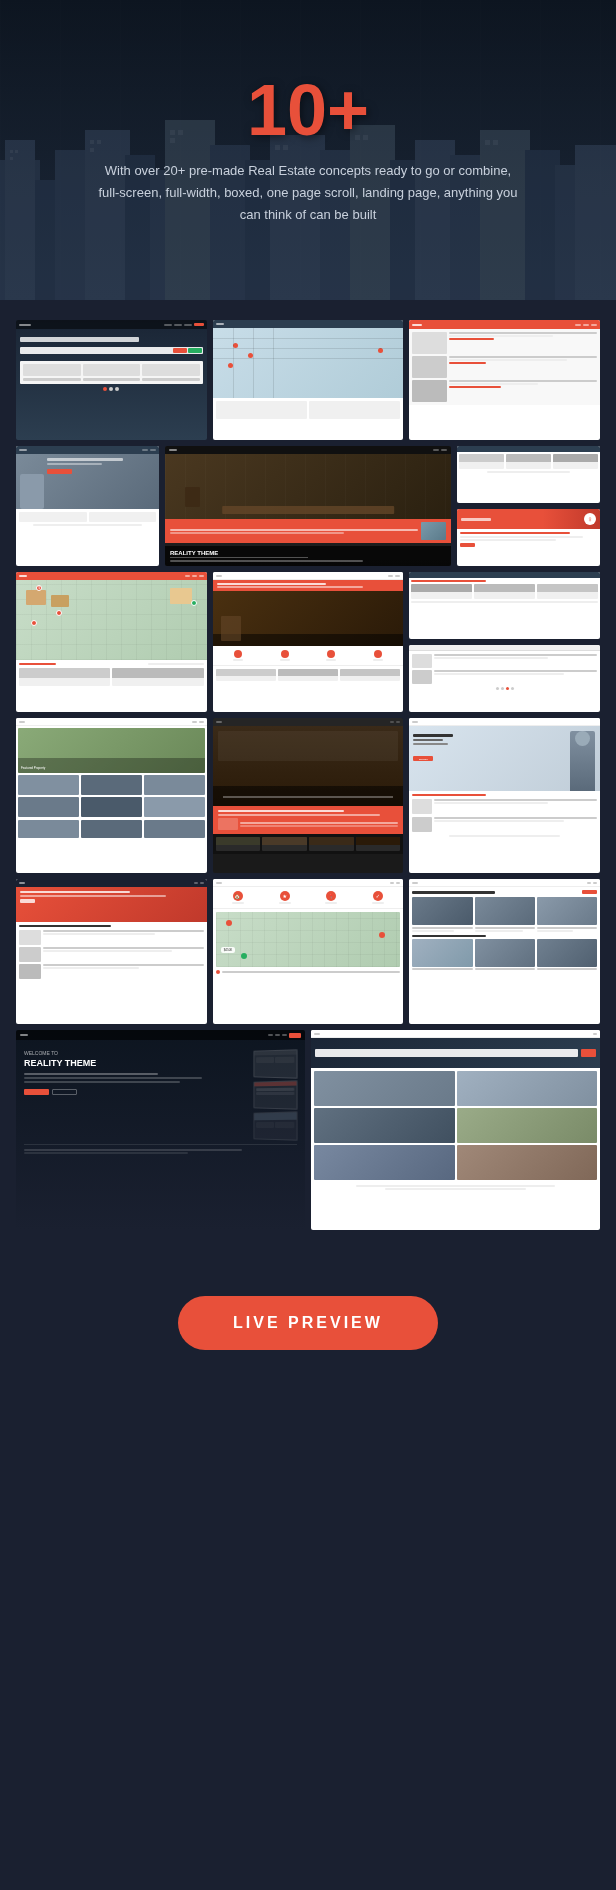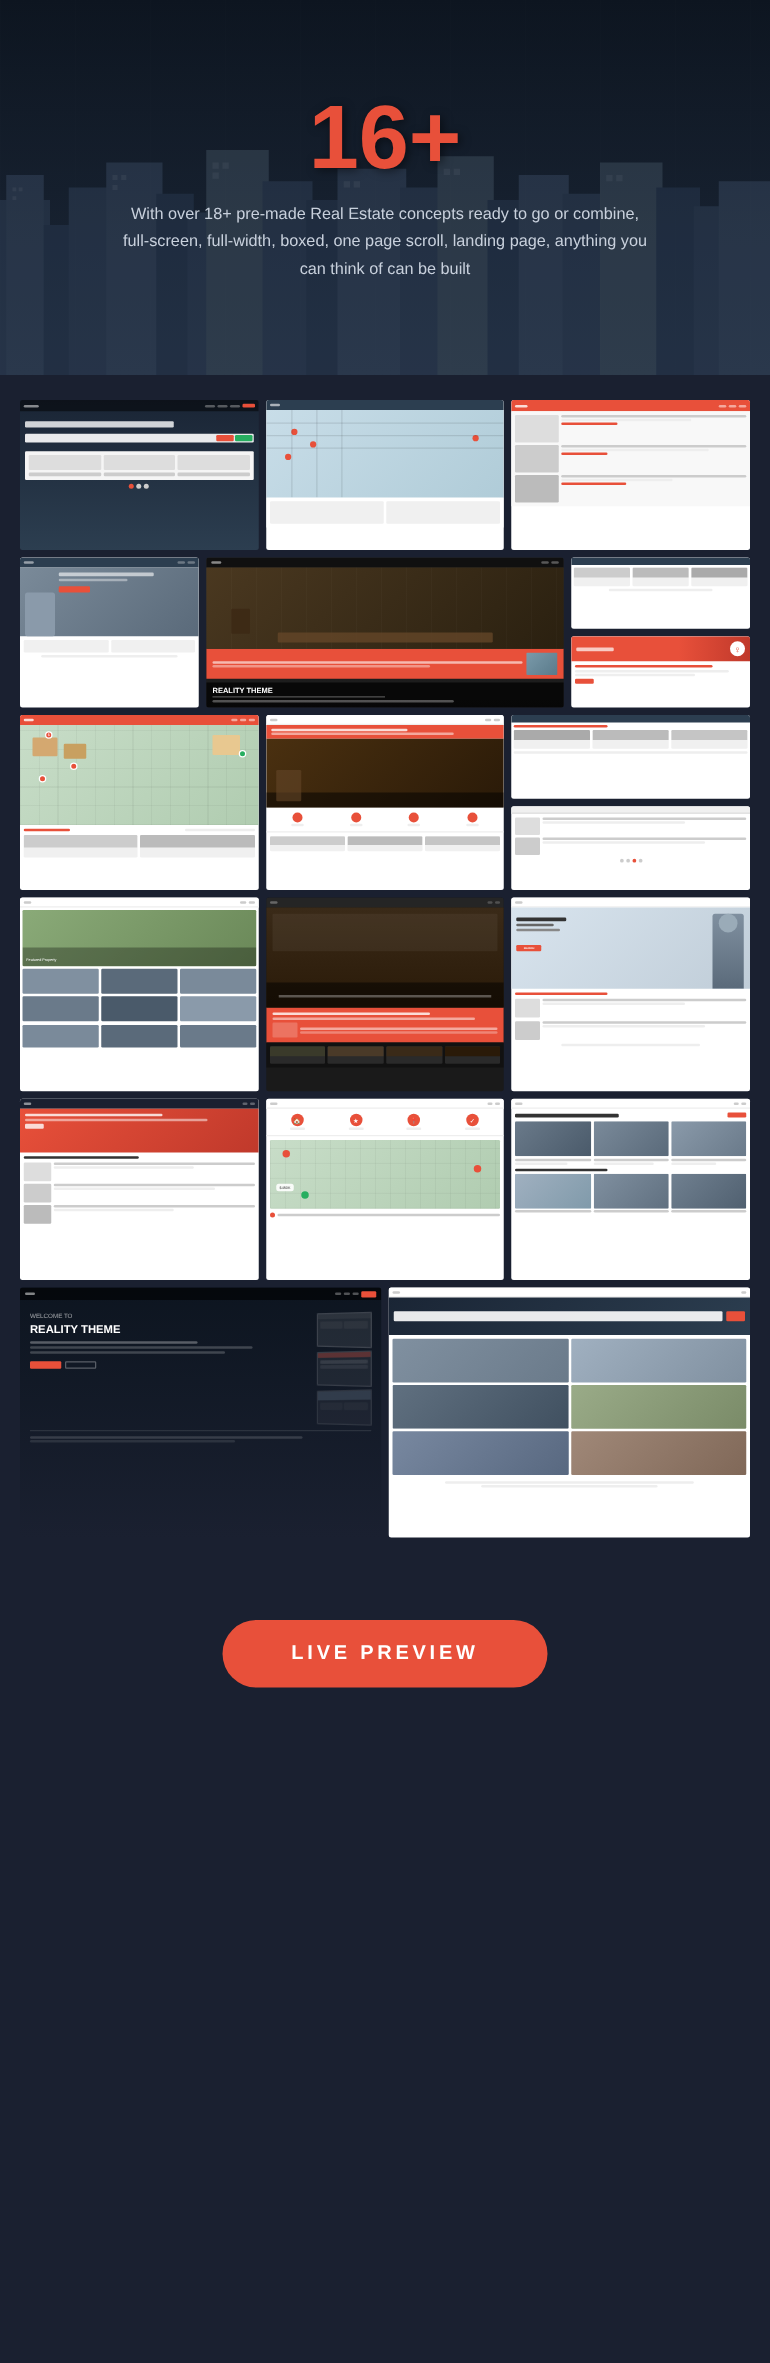--- a/index.html
+++ b/index.html
@@ -151,22 +151,22 @@
     <rect x="178" y="30" width="5" height="5" fill="#c8d8e8" opacity="0.4"></rect>
     <rect x="170" y="38" width="5" height="5" fill="#c8d8e8" opacity="0.4"></rect>
     <rect x="275" y="45" width="5" height="5" fill="#c8d8e8" opacity="0.4"></rect>
     <rect x="283" y="45" width="5" height="5" fill="#c8d8e8" opacity="0.4"></rect>
     <rect x="355" y="35" width="5" height="5" fill="#c8d8e8" opacity="0.4"></rect>
     <rect x="363" y="35" width="5" height="5" fill="#c8d8e8" opacity="0.4"></rect>
     <rect x="485" y="40" width="5" height="5" fill="#c8d8e8" opacity="0.4"></rect>
     <rect x="493" y="40" width="5" height="5" fill="#c8d8e8" opacity="0.4"></rect>
   </svg>
 
-  <div class="hero-number">16+</div>
-  <div class="hero-desc">With over 18+ pre-made Real Estate concepts ready  to go or combine, full-screen, full-width, boxed, one page scroll, landing page, anything you can think of can be built</div>
+  <div class="hero-number">10+</div>
+  <div class="hero-desc">With over 20+ pre-made Real Estate concepts ready  to go or combine, full-screen, full-width, boxed, one page scroll, landing page, anything you can think of can be built</div>
 </div>
 
 <div class="screenshots-section">
 
   <div class="row-3col">
 
     <div class="mini-ss" style="height:120px; background: linear-gradient(180deg,#1a2535 0%,#2c3e50 100%);">
       <div style="height:9px;background:rgba(0,0,0,0.5);display:flex;align-items:center;padding:0 3px;gap:2px;">
         <div style="width:12px;height:2px;background:rgba(255,255,255,0.5);border-radius:1px;"></div>
         <div style="flex:1;"></div>

